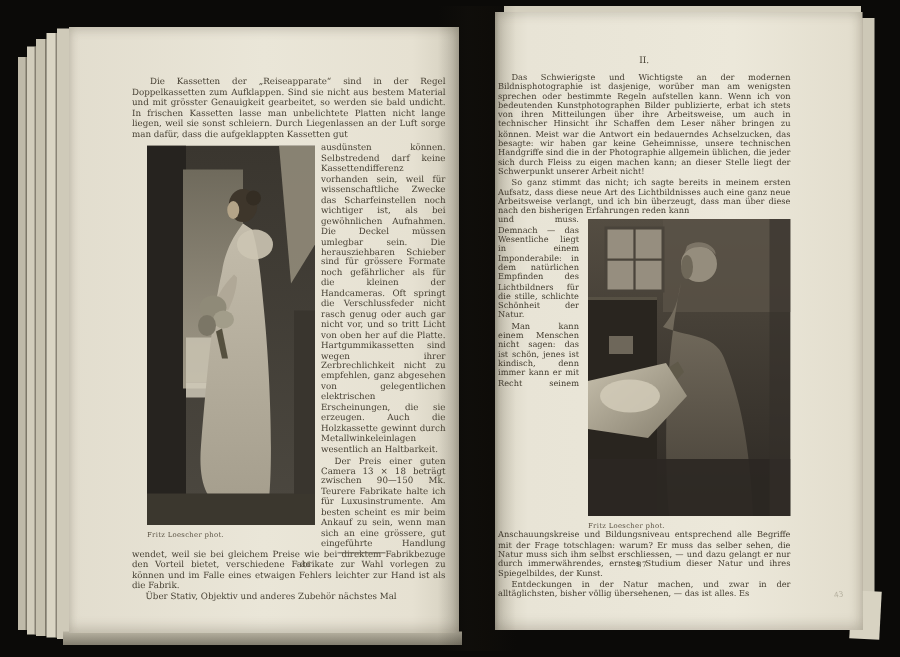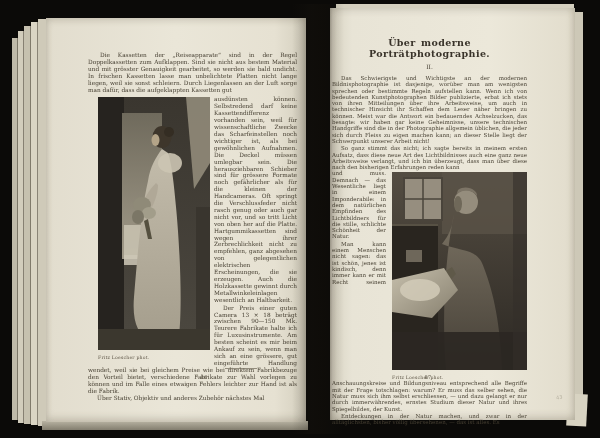--- a/index.html
+++ b/index.html
@@ -120,21 +120,20 @@
         <p class="para ind gap">Der Preis einer guten Camera 13 × 18 beträgt zwischen 90—150 Mk. Teurere Fabrikate halte ich für Luxusinstrumente. Am besten scheint es mir beim Ankauf zu sein, wenn man sich an eine grössere, gut eingeführte Handlung wendet, weil sie bei gleichem Preise wie bei direktem Fabrikbezuge den Vorteil bietet, verschiedene Fabrikate zur Wahl vorlegen zu können und im Falle eines etwaigen Fehlers leichter zur Hand ist als die Fabrik.</p>
         <p class="para ind gap">Über Stativ, Objektiv und anderes Zubehör nächstes Mal</p>
       </div>
     </div>
     <div class="end-rule"></div>
     <div class="pgnum pg-left">86</div>
   </div>
 
   <div class="page right-page">
     <div class="rp-text">
-      <h1 class="head">Über moderne Porträtphotographie.</h1>
       <div class="numeral">II.</div>
       <p class="para ind">Das Schwierigste und Wichtigste an der modernen Bildnisphotographie ist dasjenige, worüber man am wenigsten sprechen oder bestimmte Regeln aufstellen kann. Wenn ich von bedeutenden Kunstphotographen Bilder publizierte, erbat ich stets von ihren Mitteilungen über ihre Arbeitsweise, um auch in technischer Hinsicht ihr Schaffen dem Leser näher bringen zu können. Meist war die Antwort ein bedauerndes Achselzucken, das besagte: wir haben gar keine Geheimnisse, unsere technischen Handgriffe sind die in der Photographie allgemein üblichen, die jeder sich durch Fleiss zu eigen machen kann; an dieser Stelle liegt der Schwerpunkt unserer Arbeit nicht!</p>
       <p class="para ind gap">So ganz stimmt das nicht; ich sagte bereits in meinem ersten Aufsatz, dass diese neue Art des Lichtbildnisses auch eine ganz neue Arbeitsweise verlangt, und ich bin überzeugt, dass man über diese nach den bisherigen Erfahrungen reden kann</p>
       <div class="wrap">
         <figure class="fig-right">
           <svg width="135" height="198" viewBox="0 0 135 198">
             <defs>
               <linearGradient id="rbg" x1="0" y1="0" x2="0" y2="1">
                 <stop offset="0" stop-color="#544d42"></stop>
                   <stop offset="1" stop-color="#2c2823"></stop>

